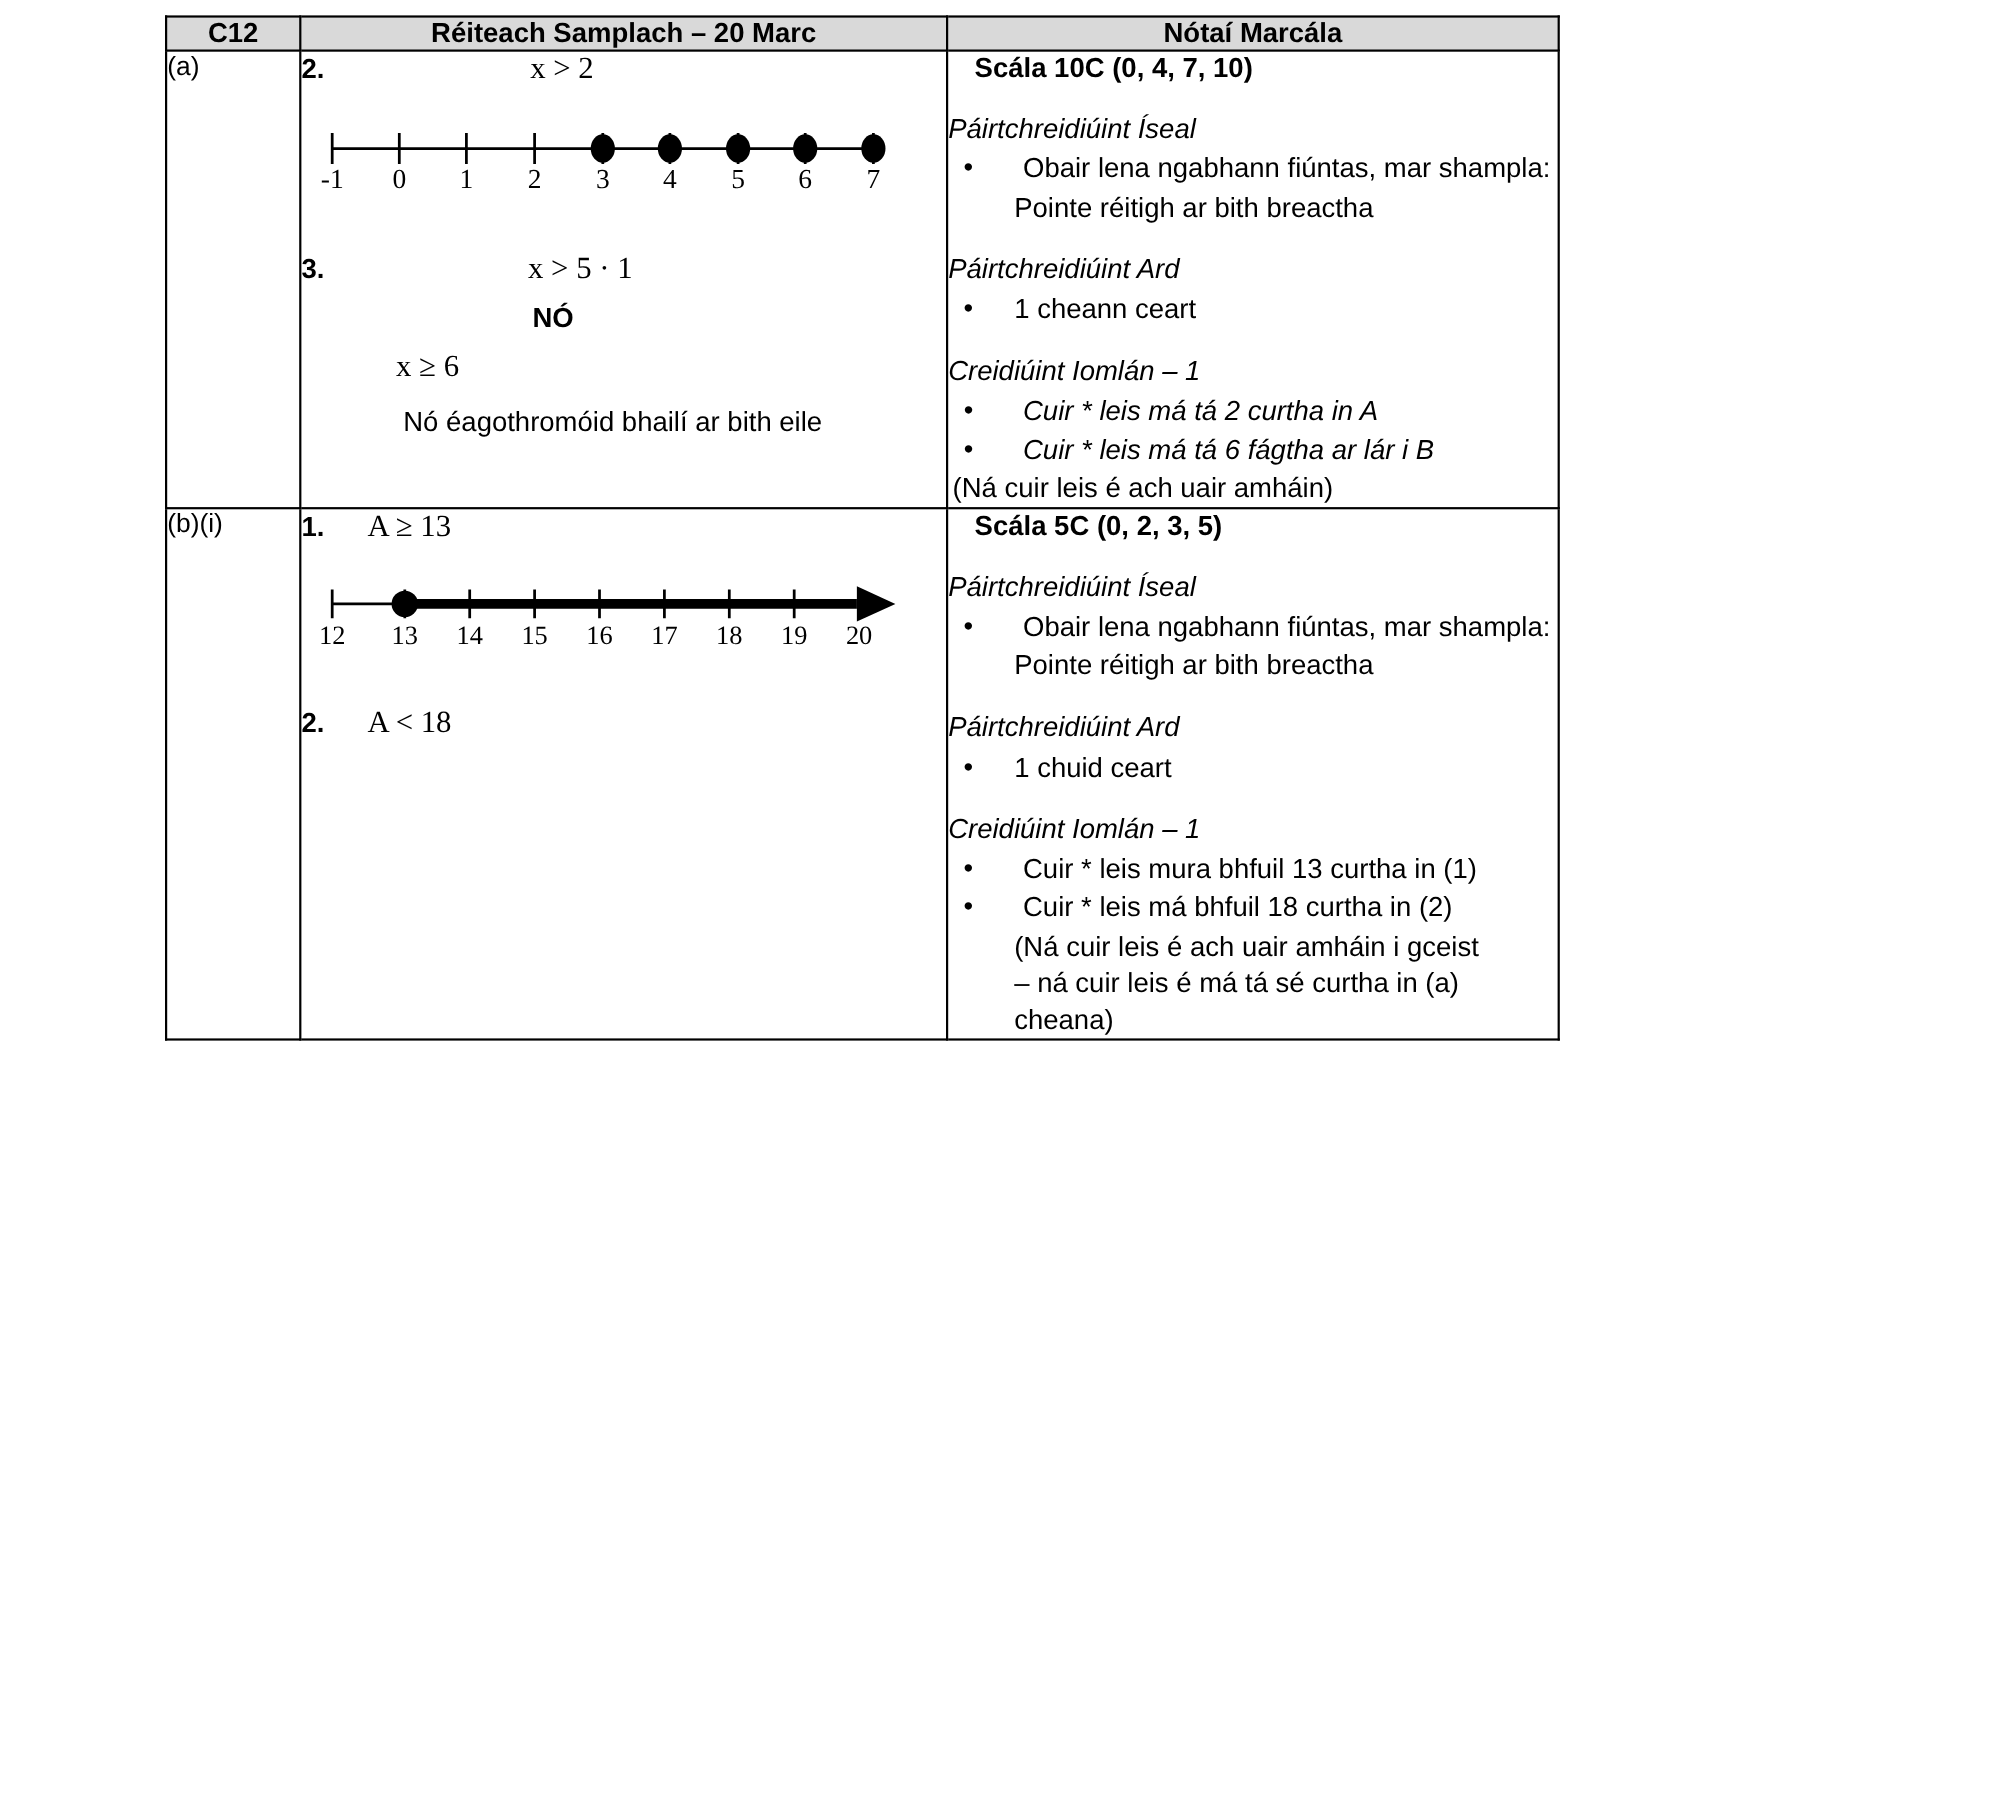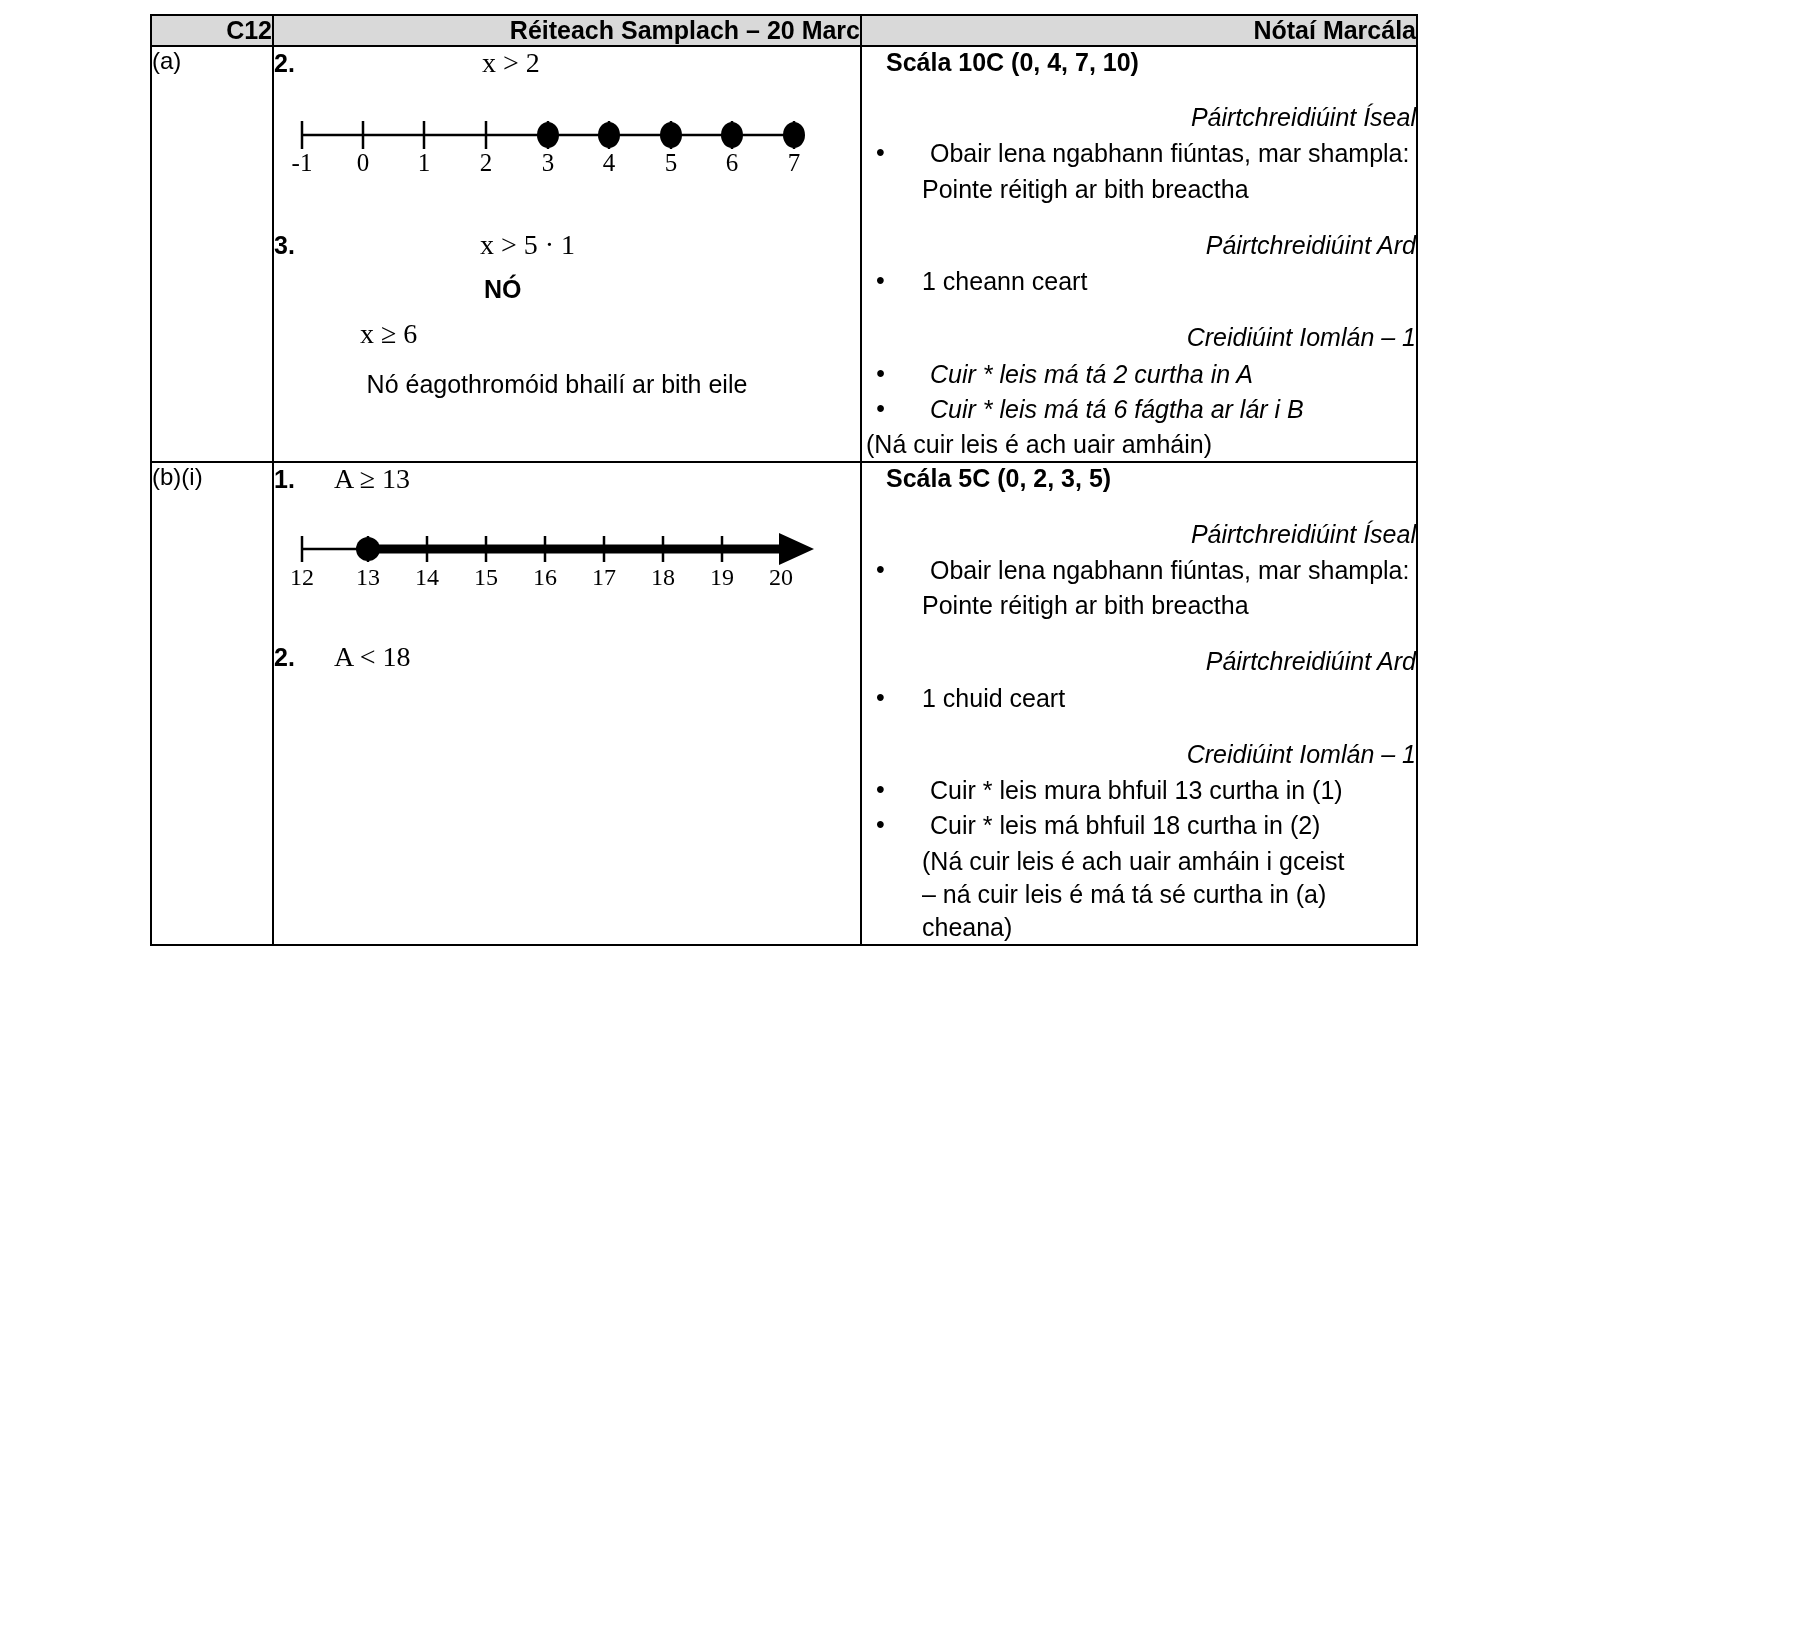--- a/index.html
+++ b/index.html
@@ -33,21 +33,21 @@
     border: 2px solid #000000;
     vertical-align: top;
     padding: 0;
   }
   col.c-label { width: 122px; }
   col.c-solution { width: 588px; }
   col.c-notes { width: 556px; }
 
   thead th {
     background: #d9d9d9;
-    text-align: right;
+    text-align: center;
     font-weight: bold;
     font-size: 25px;
     padding: 12px 14px 14px 14px;
     line-height: 1.15;
   }
 
   td.label-cell {
     font-size: 24px;
     padding: 18px 0 0 14px;
     line-height: 1.2;
@@ -108,21 +108,20 @@
     font-size: 25px;
     line-height: 1.25;
     margin: 0 0 10px 0;
     padding-left: 24px;
   }
   .note-sub {
     font-style: italic;
     font-size: 25px;
     line-height: 1.25;
     margin: 24px 0 4px 0;
-    text-align: right;
   }
   ul.note-list {
     list-style: none;
     margin: 0 0 0 0;
     padding: 0;
   }
   ul.note-list > li {
     position: relative;
     font-size: 25px;
     line-height: 1.33;

